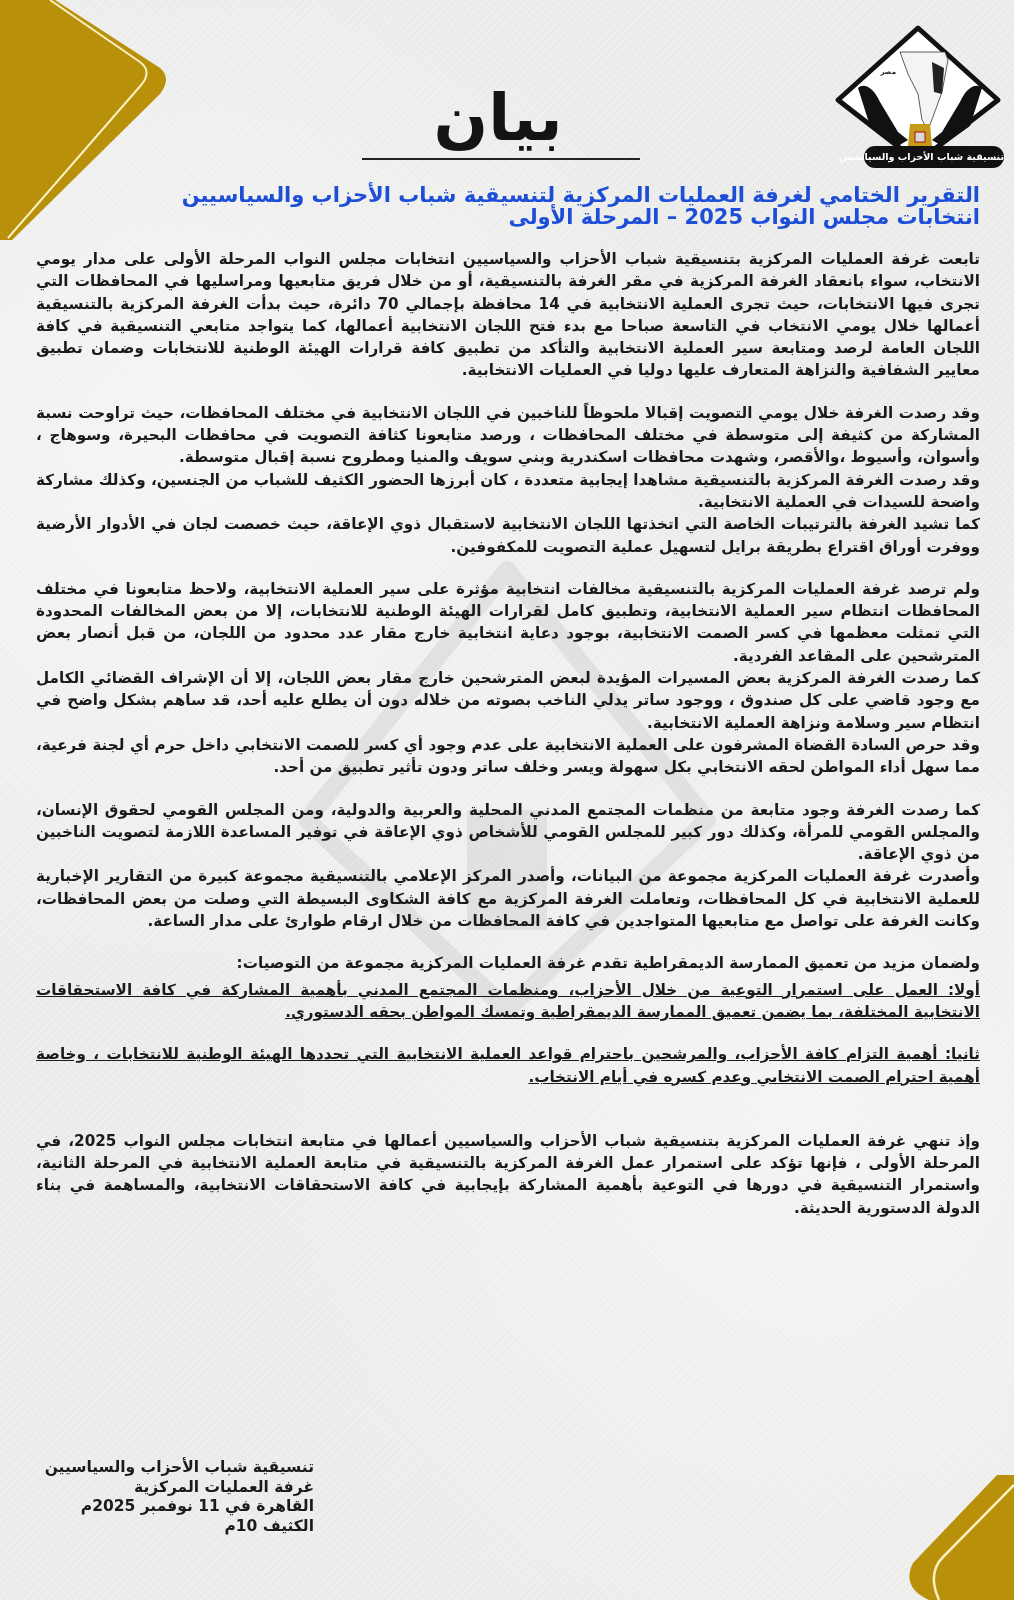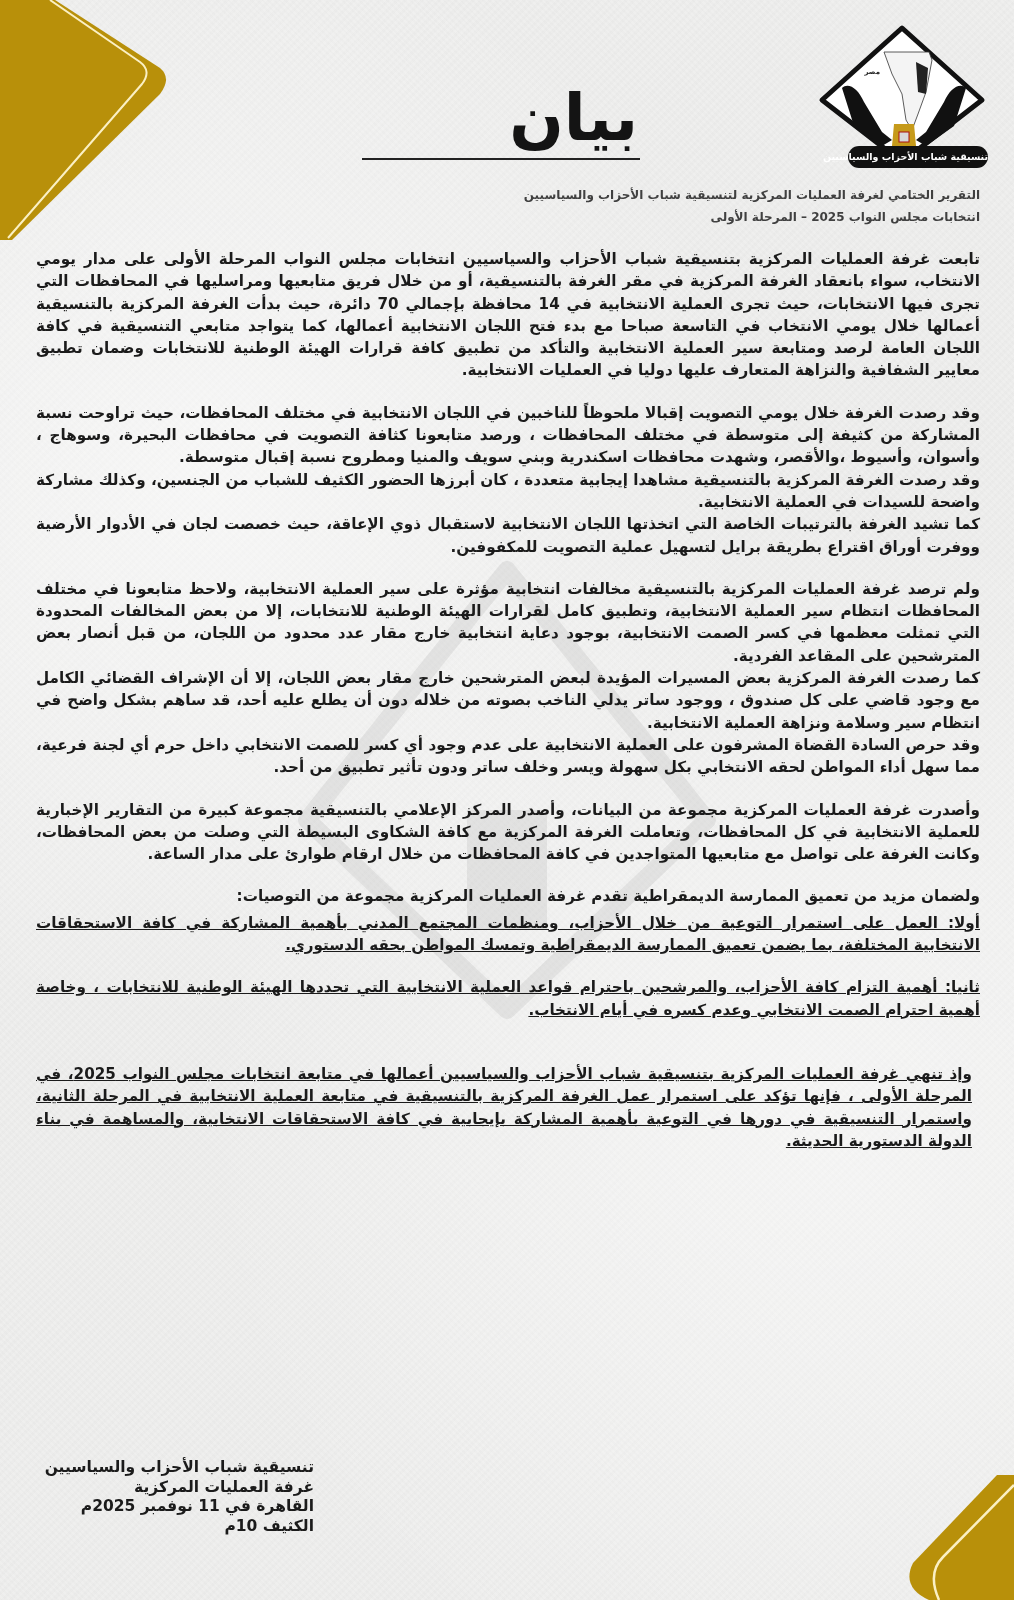--- a/index.html
+++ b/index.html
@@ -31,21 +31,21 @@
       position: absolute;
       left: 50%;
       top: 560px;
       transform: translateX(-50%);
       opacity: 0.06;
       z-index: 0;
     }
 
     .logo {
       position: absolute;
-      right: 20px;
+      right: 4px;
       top: 22px;
       width: 180px;
       height: 150px;
       z-index: 2;
     }
     .logo-caption {
       position: absolute;
       right: 6px;
       bottom: 4px;
       width: 140px;
@@ -58,20 +58,21 @@
       text-align: center;
       font-weight: bold;
       white-space: nowrap;
     }
 
     .title {
       position: absolute;
       left: 358px;
       top: 78px;
       width: 280px;
+      text-align: center;
       font-size: 64px;
       font-weight: bold;
       line-height: 80px;
       color: #141414;
       z-index: 2;
       margin: 0;
     }
     .title-rule {
       position: absolute;
       left: 362px;
@@ -89,36 +90,36 @@
       top: 184px;
       z-index: 2;
       font-size: 15.2px;
       line-height: 22.3px;
       font-weight: bold;
       color: #1b1b1b;
       text-align: justify;
       text-align-last: right;
     }
     .subtitle {
-      font-size: 12px;
+      font-size: 21px;
       line-height: 22px;
       margin: 0 0 20px 0;
       font-weight: bold;
-      color: #404040;
+      color: #1d4ed8;
     }
     .subtitle div { white-space: nowrap; }
     .para {
       margin: 18px 0 20px 0;
     }
     .para p {
       margin: 0;
     }
     .intro { margin: 0 0 4px 0; }
     .rec { margin: 0 0 20px 0; text-decoration: underline; }
-    .closing { margin: 42px 8px 26px 0; text-decoration: underline; }
+    .closing { margin: 42px 0 26px 0; }
 
     .signature {
       position: absolute;
       right: 700px;
       top: 1458px;
       z-index: 2;
       font-size: 15.5px;
       line-height: 19.5px;
       font-weight: bold;
       color: #1b1b1b;
@@ -177,20 +178,21 @@
     <p>كما تشيد الغرفة بالترتيبات الخاصة التي اتخذتها اللجان الانتخابية لاستقبال ذوي الإعاقة، حيث خصصت لجان في الأدوار الأرضية ووفرت أوراق اقتراع بطريقة برايل لتسهيل عملية التصويت للمكفوفين.</p>
   </div>
 
   <div class="para">
     <p>ولم ترصد غرفة العمليات المركزية بالتنسيقية مخالفات انتخابية مؤثرة على سير العملية الانتخابية، ولاحظ متابعونا في مختلف المحافظات انتظام سير العملية الانتخابية، وتطبيق كامل لقرارات الهيئة الوطنية للانتخابات، إلا من بعض المخالفات المحدودة التي تمثلت معظمها في كسر الصمت الانتخابية، بوجود دعاية انتخابية خارج مقار عدد محدود من اللجان، من قبل أنصار بعض المترشحين على المقاعد الفردية.</p>
     <p>كما رصدت الغرفة المركزية بعض المسيرات المؤيدة لبعض المترشحين خارج مقار بعض اللجان، إلا أن الإشراف القضائي الكامل مع وجود قاضي على كل صندوق ، ووجود ساتر يدلي الناخب بصوته من خلاله دون أن يطلع عليه أحد، قد ساهم بشكل واضح في انتظام سير وسلامة ونزاهة العملية الانتخابية.</p>
     <p>وقد حرص السادة القضاة المشرفون على العملية الانتخابية على عدم وجود أي كسر للصمت الانتخابي داخل حرم أي لجنة فرعية، مما سهل أداء المواطن لحقه الانتخابي بكل سهولة ويسر وخلف ساتر ودون تأثير تطبيق من أحد.</p>
   </div>
 
   <div class="para">
+    <p>كما رصدت الغرفة وجود متابعة من منظمات المجتمع المدني المحلية والعربية والدولية، ومن المجلس القومي لحقوق الإنسان، والمجلس القومي للمرأة، وكذلك دور كبير للمجلس القومي للأشخاص ذوي الإعاقة في توفير المساعدة اللازمة لتصويت الناخبين من ذوي الإعاقة.</p>
     <p>وأصدرت غرفة العمليات المركزية مجموعة من البيانات، وأصدر المركز الإعلامي بالتنسيقية مجموعة كبيرة من التقارير الإخبارية للعملية الانتخابية في كل المحافظات، وتعاملت الغرفة المركزية مع كافة الشكاوى البسيطة التي وصلت من بعض المحافظات، وكانت الغرفة على تواصل مع متابعيها المتواجدين في كافة المحافظات من خلال ارقام طوارئ على مدار الساعة.</p>
   </div>
 
   <p class="intro">ولضمان مزيد من تعميق الممارسة الديمقراطية تقدم غرفة العمليات المركزية مجموعة من التوصيات:</p>
 
   <p class="rec">أولا: العمل على استمرار التوعية من خلال الأحزاب، ومنظمات المجتمع المدني بأهمية المشاركة في كافة الاستحقاقات الانتخابية المختلفة، بما يضمن تعميق الممارسة الديمقراطية وتمسك المواطن بحقه الدستوري.</p>
   <p class="rec">ثانيا: أهمية التزام كافة الأحزاب، والمرشحين باحترام قواعد العملية الانتخابية التي تحددها الهيئة الوطنية للانتخابات ، وخاصة أهمية احترام الصمت الانتخابي وعدم كسره في أيام الانتخاب.</p>
 
   <p class="closing">وإذ تنهي غرفة العمليات المركزية بتنسيقية شباب الأحزاب والسياسيين أعمالها في متابعة انتخابات مجلس النواب 2025، في المرحلة الأولى ، فإنها تؤكد على استمرار عمل الغرفة المركزية بالتنسيقية في متابعة العملية الانتخابية في المرحلة الثانية، واستمرار التنسيقية في دورها في التوعية بأهمية المشاركة بإيجابية في كافة الاستحقاقات الانتخابية، والمساهمة في بناء الدولة الدستورية الحديثة.</p>
 </div>

